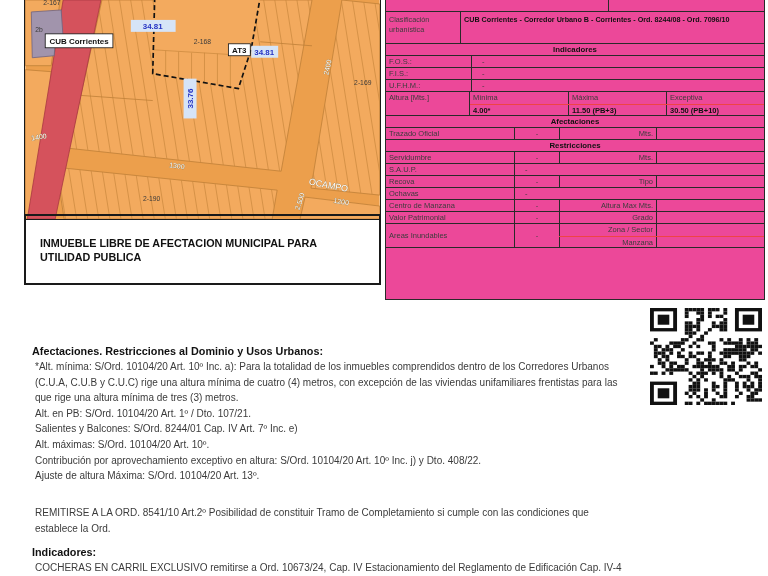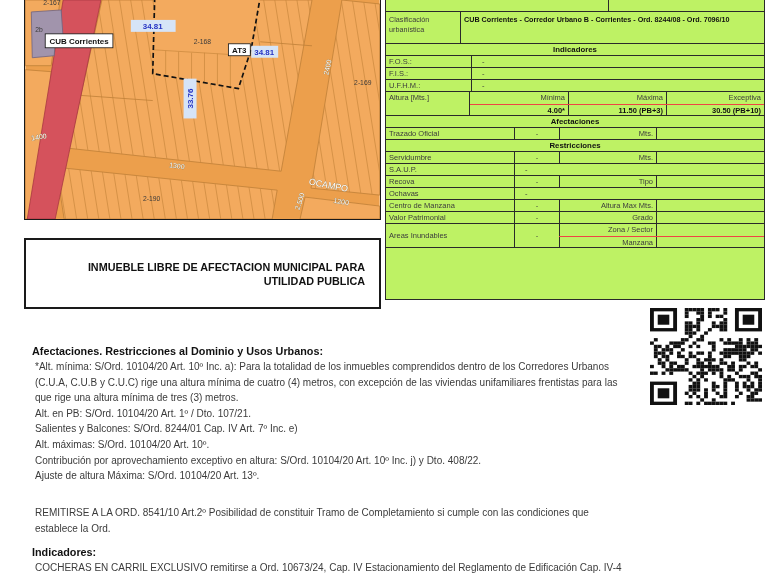--- a/index.html
+++ b/index.html
@@ -2,43 +2,43 @@
 <html><head>
 <meta charset="utf-8">
 <style>
   html,body{margin:0;padding:0;background:#fff;}
   .page{position:relative;width:768px;height:576px;background:#fff;overflow:hidden;
         font-family:"Liberation Sans",sans-serif;color:#222;}
 
   
   .map-box{position:absolute;left:24px;top:0;width:357px;height:220px;
            border:1px solid #1a1a1a;border-top:none;box-sizing:border-box;overflow:hidden;}
-  .notice-box{position:absolute;left:24px;top:238px;width:357px;height:71px;
+  .notice-box{position:absolute;left:24px;top:214px;width:357px;height:71px;
               border:2px solid #1a1a1a;box-sizing:border-box;display:flex;align-items:center;
-              justify-content:center;text-align:right;font-weight:bold;font-size:10.8px;
+              justify-content:center;text-align:left;font-weight:bold;font-size:10.8px;
               color:#111;padding:0 14px;line-height:14px;}
 
   
   .tbl{position:absolute;left:385px;top:0;width:380px;border:1px solid #2a2a2a;border-top:none;
-       box-sizing:border-box;background:#bef264;font-size:7.5px;color:#3c3c3c;}
+       box-sizing:border-box;background:#ec4899;font-size:7.5px;color:#3c3c3c;}
   .tr{display:flex;border-top:1px solid #2a2a2a;box-sizing:border-box;}
   .tr.first{border-top:none;}
   .td{box-sizing:border-box;padding:0 3px;overflow:hidden;white-space:nowrap;}
   .bL{border-left:1px solid #2a2a2a;}
   .h11{height:11px;line-height:11px;}
   .h12{height:12px;line-height:12px;}
   .h24{height:24px;line-height:24px;}
   .h32{height:32px;}
   .hdr{flex:1;text-align:center;font-weight:bold;font-size:7.8px;color:#111;}
   .w-lab{width:85px;}
   .w-lab2{width:128px;}
   .w-dash{width:45px;text-align:center;}
   .w-unit{width:97px;text-align:right;}
   .w-rest{flex:1;}
-  .w-a{width:98px;text-align:right;}
+  .w-a{width:98px;text-align:left;}
   .bold{font-weight:bold;color:#111;}
   .clab{width:74px;font-size:7.2px;line-height:9.5px;padding-top:3px;white-space:normal;}
   .cval{flex:1;font-weight:bold;color:#111;font-size:7.2px;padding-top:3px;}
   .subcol{flex:1;display:flex;flex-direction:column;}
   .subrow{display:flex;height:12px;line-height:12px;box-sizing:border-box;}
   .subrow + .subrow{border-top:1px solid #ef4444;}
   .fill52{height:52px;}
 
   
   .txt{position:absolute;left:32px;width:716px;font-size:10px;color:#3b3b3b;}

